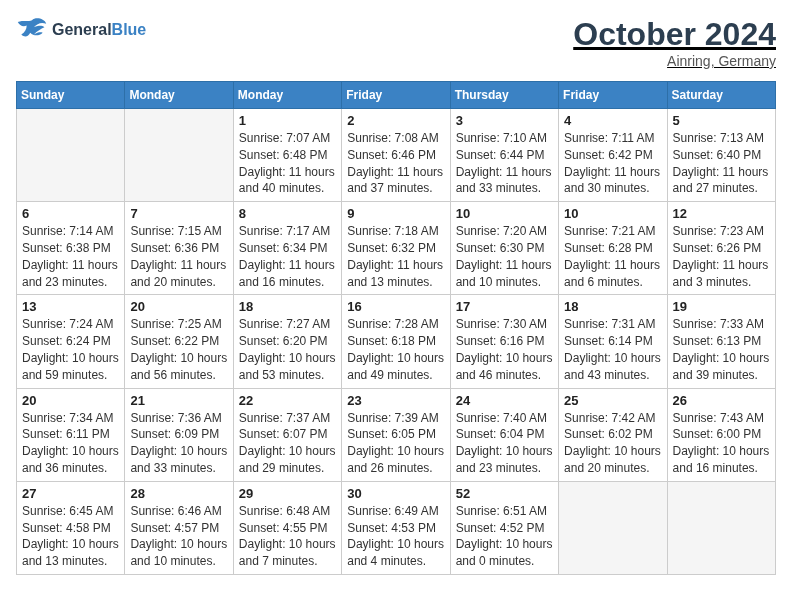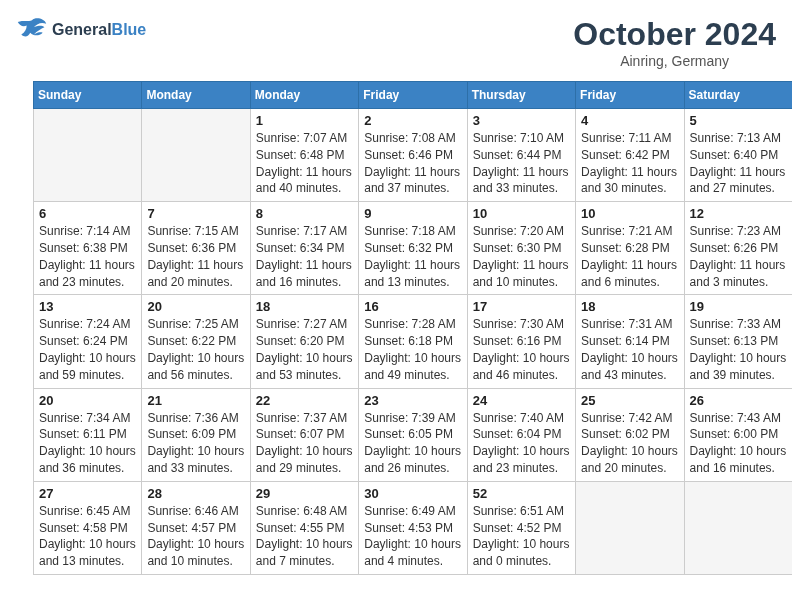--- a/index.html
+++ b/index.html
@@ -20,36 +20,35 @@
       display: flex;
       align-items: center;
       gap: 4px;
     }
     .logo-bird {
       width: 32px;
       height: 28px;
     }
     .title-block {
       text-align: right;
+      text-decoration: underline;
     }
     .month-title {
       font-size: 32px;
       font-weight: bold;
       color: #2c3e50;
     }
     .location {
       font-size: 14px;
       color: #555;
-      text-align: center;
     }
     table {
       width: 100%;
       border-collapse: collapse;
       font-size: 10.5px;
-      margin-left: 17px;
     }
     thead th {
       background-color: #3b82c4;
       color: #fff;
       padding: 6px 4px;
       text-align: left;
       font-size: 12px;
       font-weight: bold;
       border: 1px solid #2d6fa8;
     }

